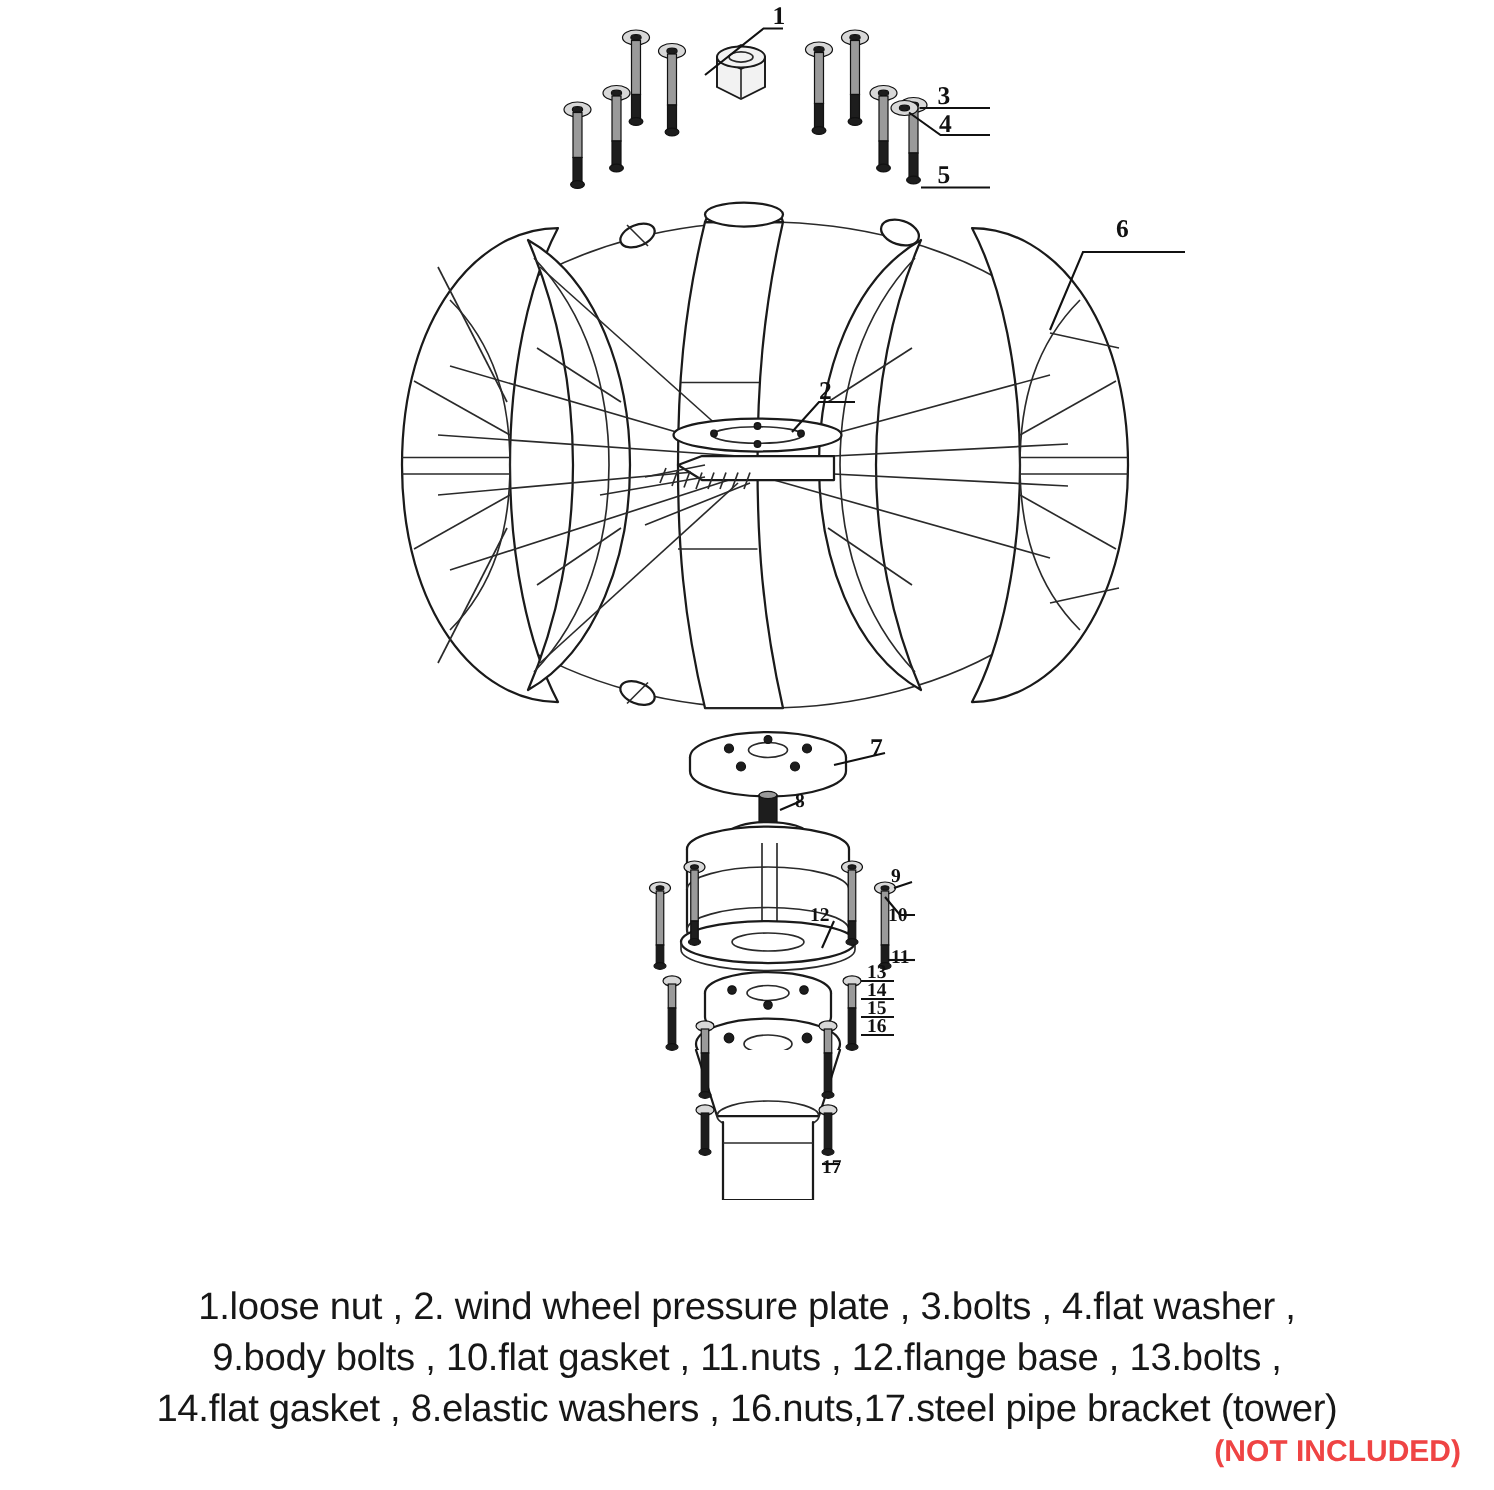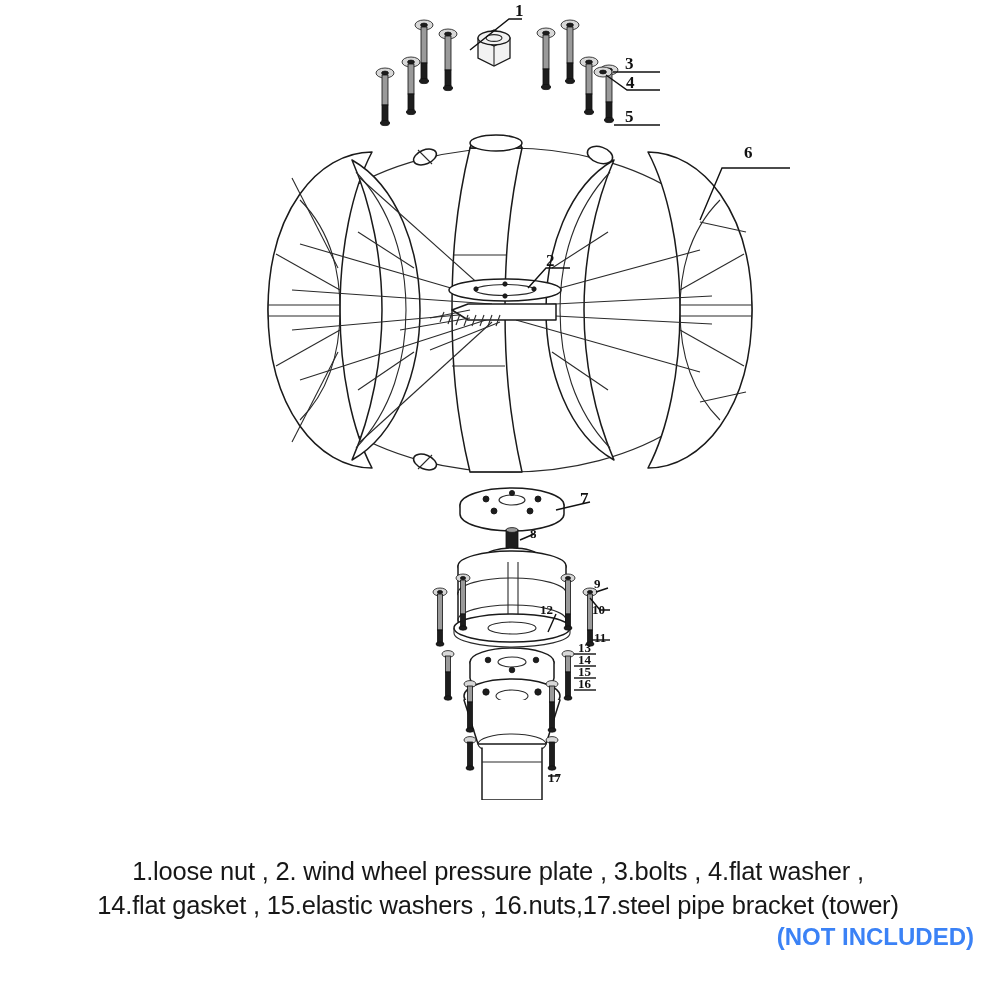--- a/index.html
+++ b/index.html
@@ -93,23 +93,23 @@
     white-space: nowrap;
     letter-spacing: -0.2px;
   }
   .notinc-row {
     text-align: right;
     padding-right: 14px;
     margin-top: 1px;
   }
   .notinc {
     font-family: "Liberation Sans", sans-serif;
-    font-size: 24px;
+    font-size: 20px;
     font-weight: 700;
-    color: #3b82f6;
+    color: #ef4444;
     letter-spacing: 0px;
   }
 </style>
 </head>
 <body>
 
 <div id="page">
 
   <svg id="diagram" viewBox="0 0 996 800">
 
@@ -512,19 +512,20 @@
         <g>
           <path class="ln" d="M574 690 L596 690"></path>
           <text class="callout-text small" x="578" y="688">16</text>
         </g>
       </g>
     </g>
   </svg>
 
   <div id="caption">
     <div class="cap-line">1.loose nut , 2. wind wheel pressure plate , 3.bolts , 4.flat washer ,</div>
-    <div class="cap-line">14.flat gasket , 15.elastic washers , 16.nuts,17.steel pipe bracket (tower)</div>
+    <div class="cap-line">9.body bolts , 10.flat gasket , 11.nuts , 12.flange base , 13.bolts ,</div>
+    <div class="cap-line">14.flat gasket , 8.elastic washers , 16.nuts,17.steel pipe bracket (tower)</div>
     <div class="notinc-row">
       <span class="notinc">(NOT INCLUDED)</span>
     </div>
   </div>
 
 </div>
 
 </body></html>

